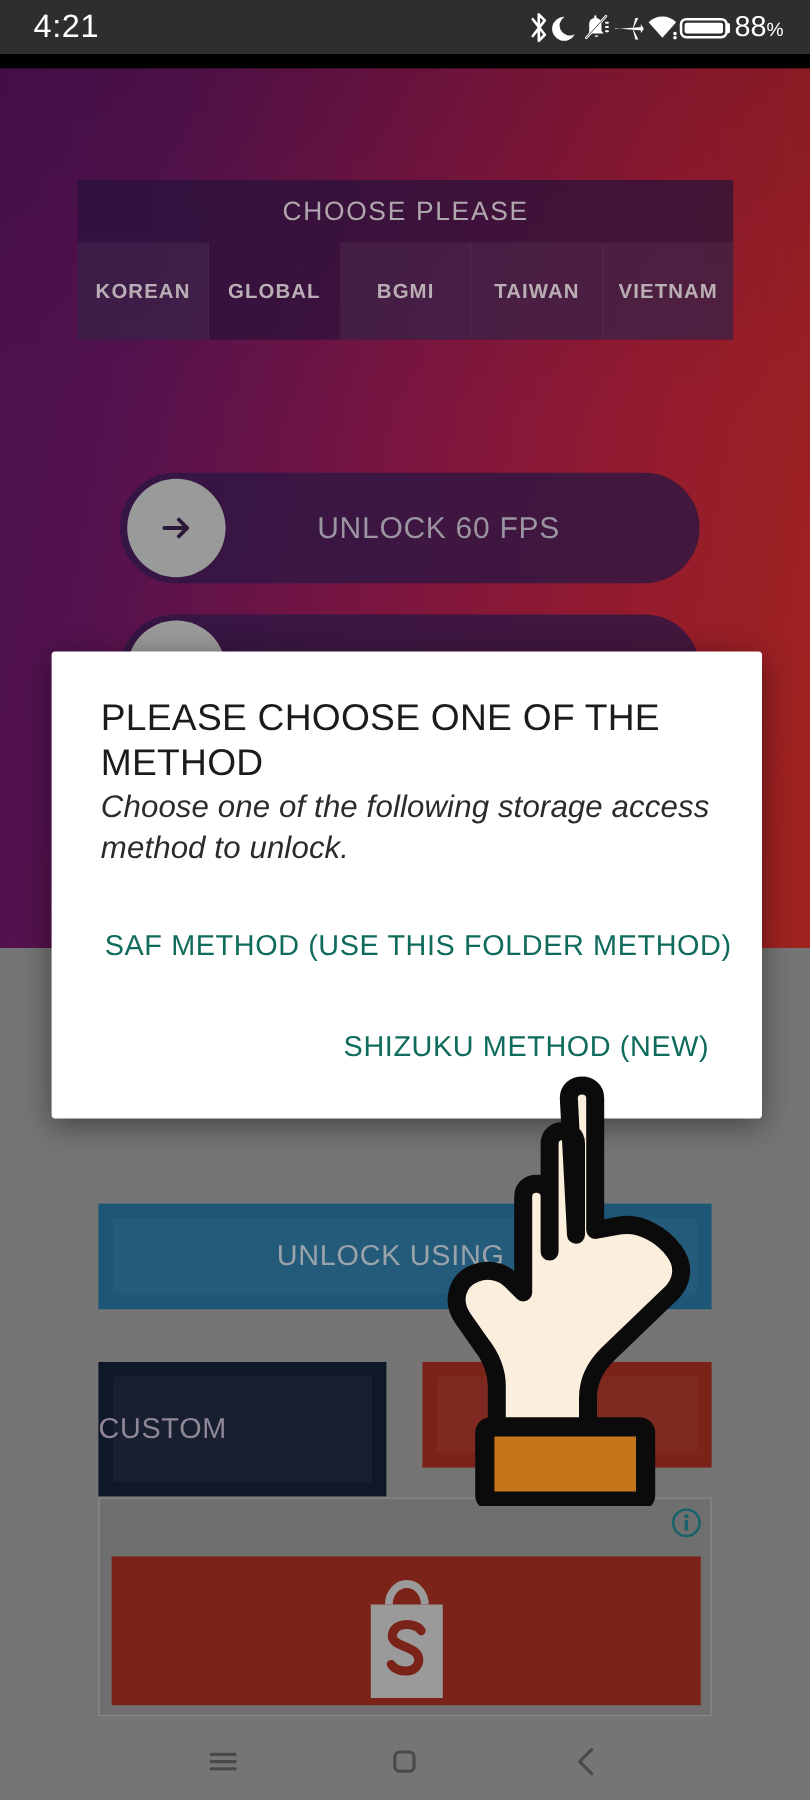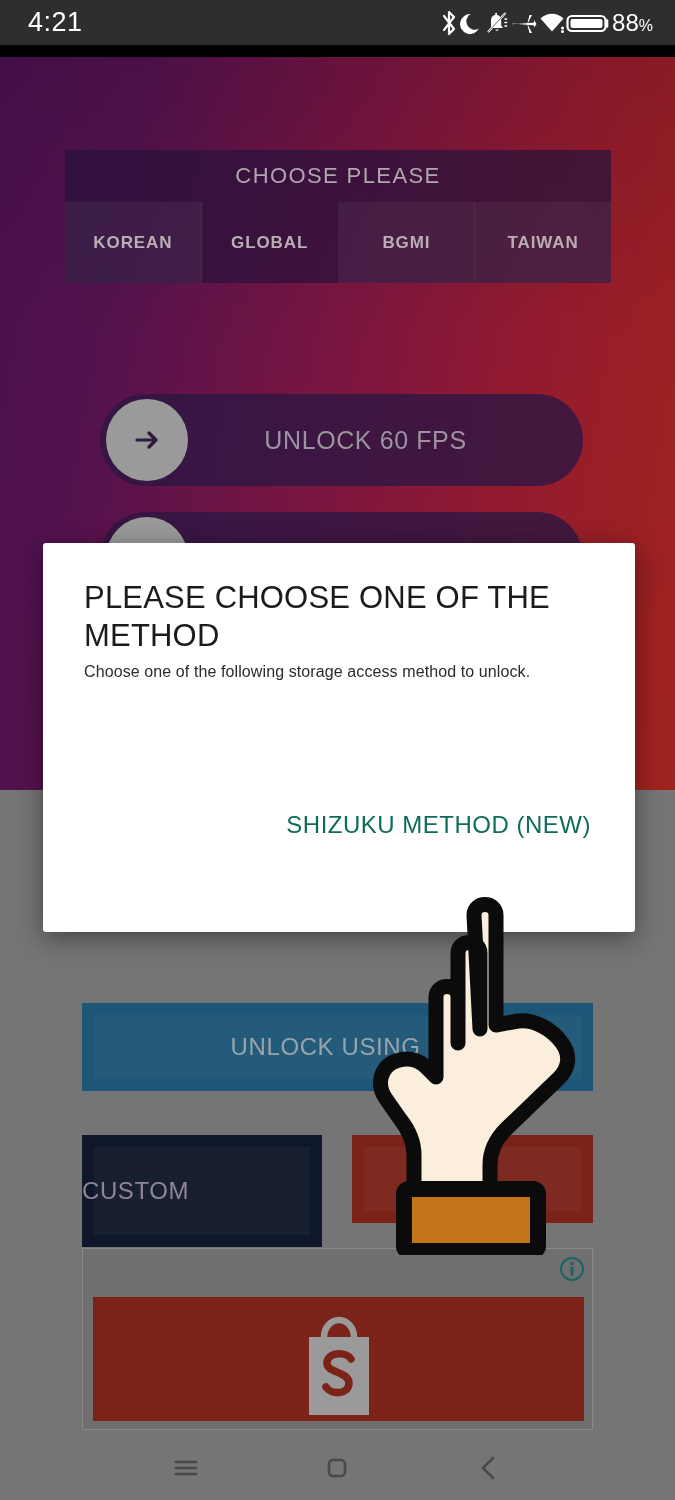--- a/index.html
+++ b/index.html
@@ -202,23 +202,24 @@
     padding:36px 41px 0 41px;
   }
   #dialog-title {
     color:#1b1b1b;
     font-size:31px;
     line-height:38px;
     letter-spacing:0.2px;
   }
   #dialog-message {
     color:#2b2b2b;
-    font-size:16px;
+    font-size:26px;
     line-height:34px;
     letter-spacing:0.1px;
+    font-style:italic;
   }
   #dialog-actions {
     position:absolute;
     left:41px; right:22px; top:222px;
   }
   .dialog-action {
     display:block;
     width:100%;
     text-align:center;
     background:none; border:none;
@@ -294,20 +295,21 @@
 
   <div id="app-bg"></div>
 
   <div id="version-panel">
     <div id="version-title">CHOOSE PLEASE</div>
     <div id="version-tabs">
       <div class="version-tab card-tint">KOREAN</div>
       <div class="version-tab plain">GLOBAL</div>
       <div class="version-tab card-tint">BGMI</div>
       <div class="version-tab card-tint">TAIWAN</div>
+      <div class="version-tab card-tint">VIETNAM</div>
     </div>
   </div>
 
   <div class="pill-btn" id="pill-60fps">
     <div class="pill-circle">
       <svg width="44" height="44" viewBox="0 0 44 44">
         <path d="M12 22 L31 22 M24 15 L31 22 L24 29" fill="none" stroke="#2b1a3a" stroke-width="3.2" stroke-linecap="round" stroke-linejoin="round"></path>
       </svg>
     </div>
     <div class="pill-label">UNLOCK 60 FPS</div>
@@ -364,20 +366,21 @@
         </svg>
       </div>
 
     </div>
   </div>
 
   <div id="dialog">
     <div id="dialog-title">PLEASE CHOOSE ONE OF THE METHOD</div>
     <div id="dialog-message">Choose one of the following storage access method to unlock.</div>
     <div id="dialog-actions">
+      <button class="dialog-action" id="action-saf">SAF METHOD (USE THIS FOLDER METHOD)</button>
       <button class="dialog-action" id="action-shizuku">SHIZUKU METHOD (NEW)</button>
     </div>
   </div>
 
   <svg id="hand-cursor" viewBox="0 0 230 362">
     <g>
 
       <path d="M108 22
                C108 8 130 8 130 22
                L130 132

